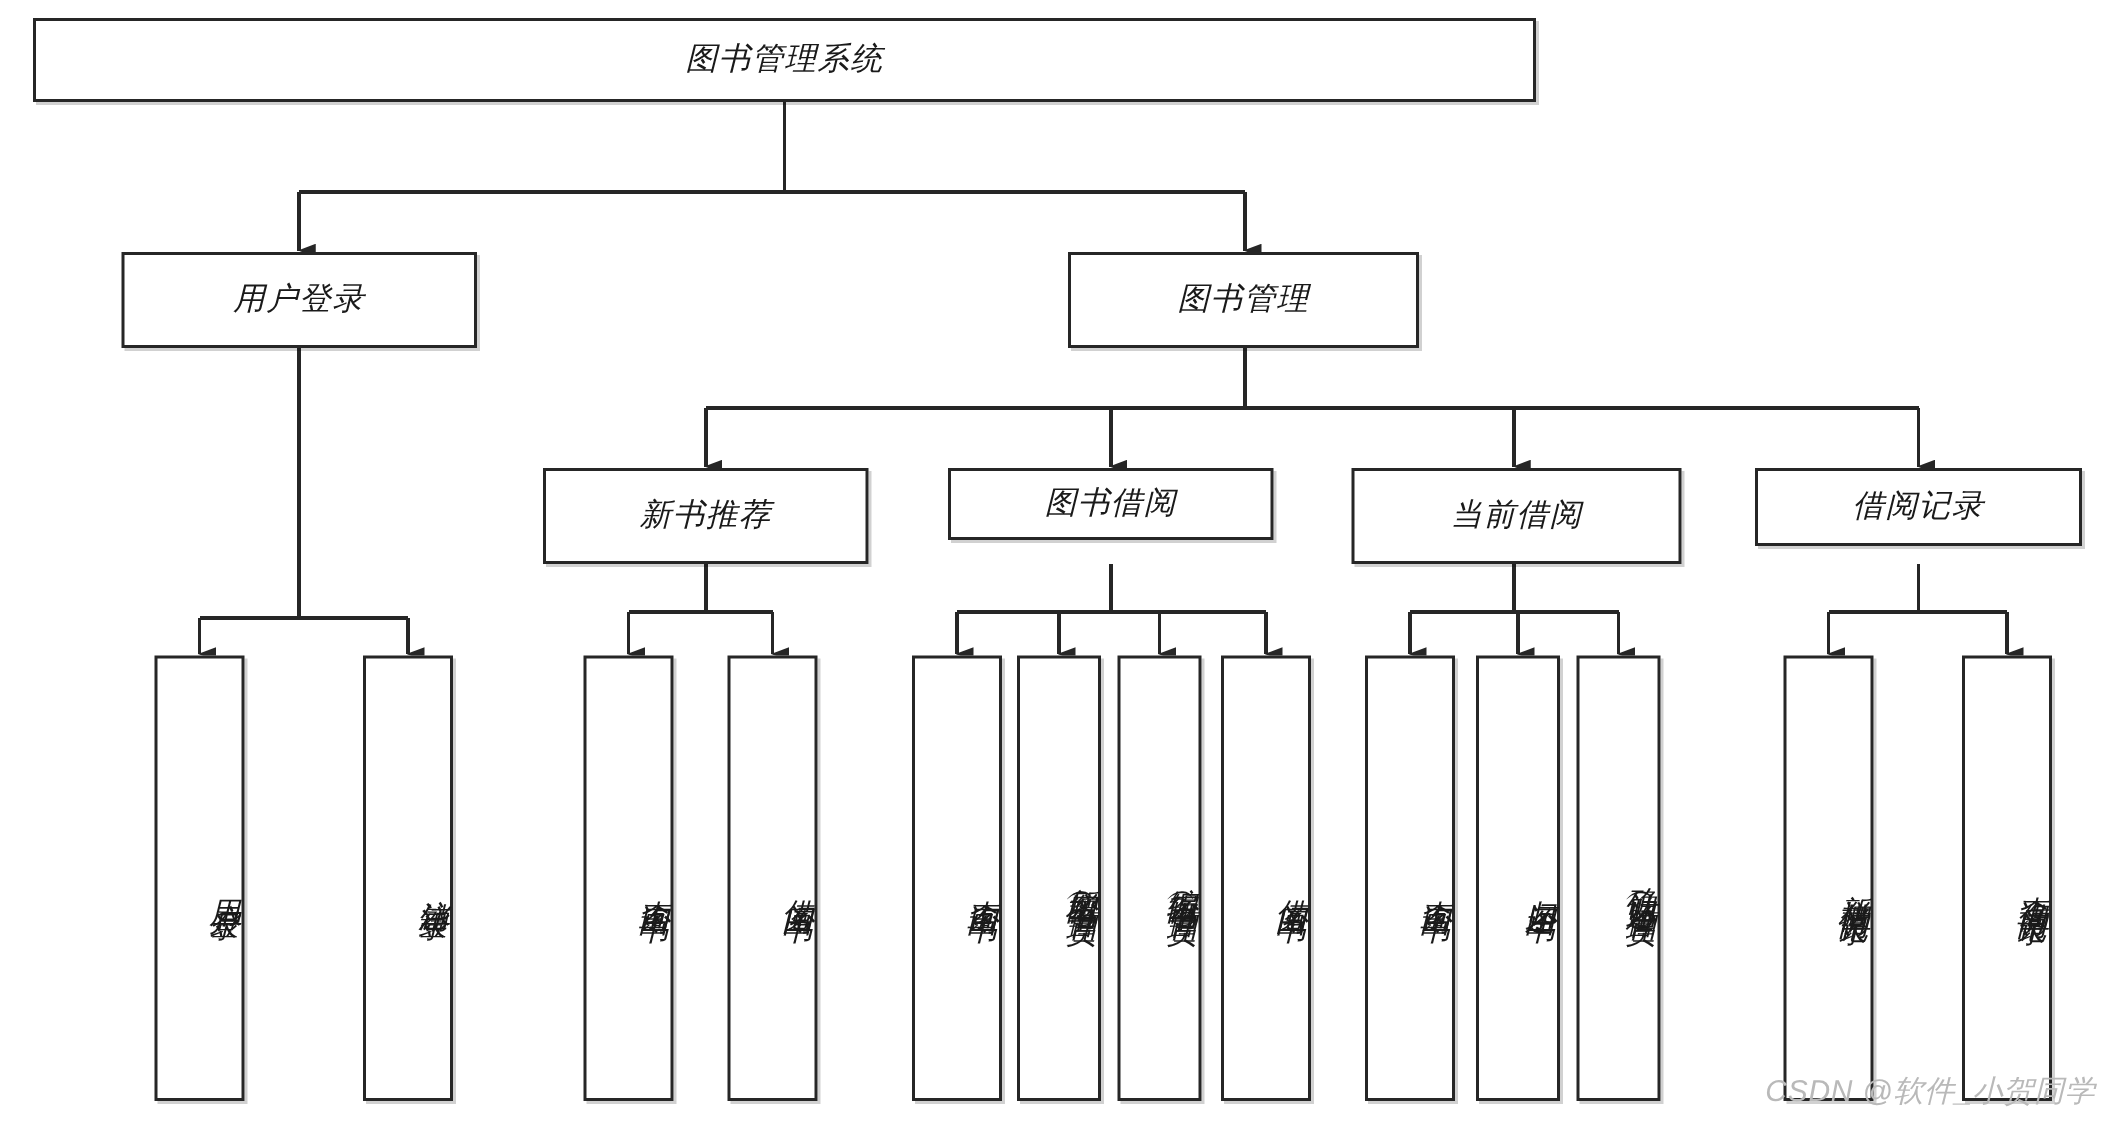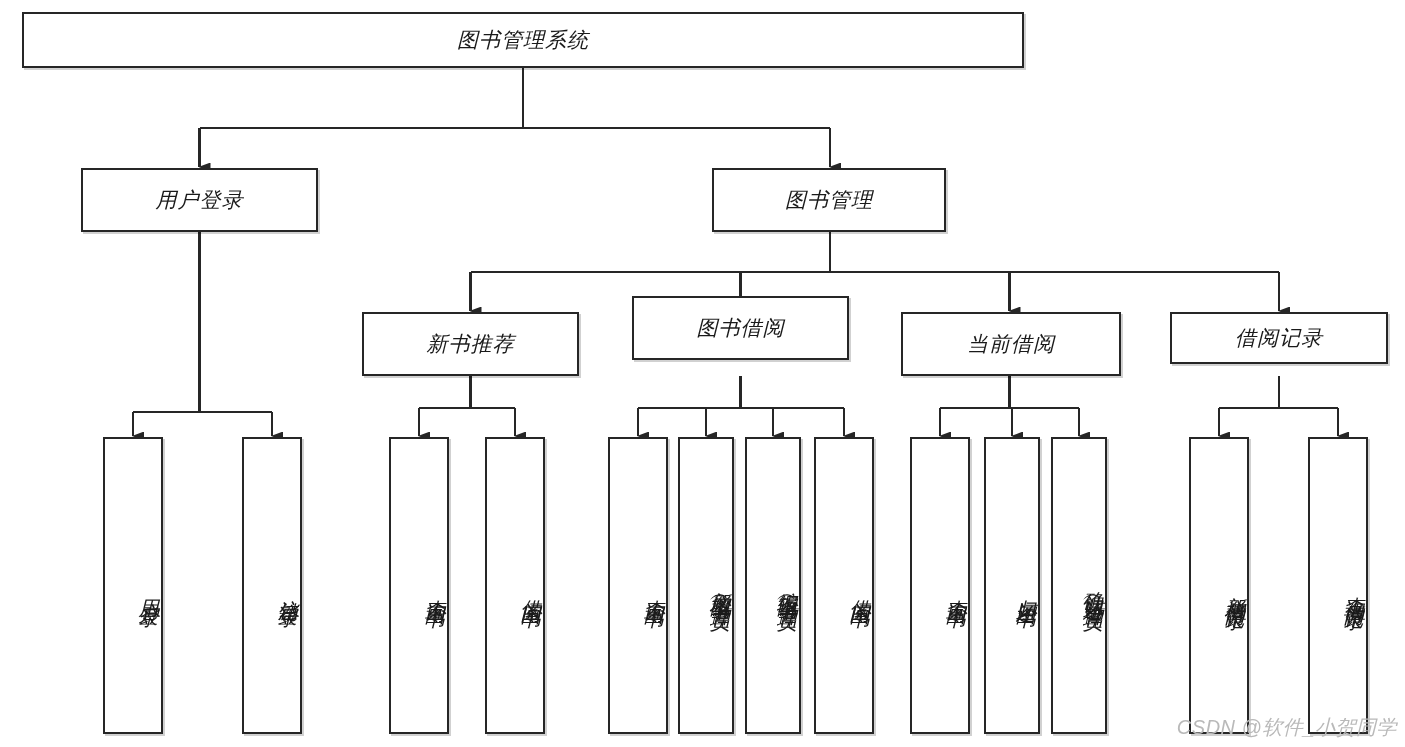--- a/index.html
+++ b/index.html
@@ -118,21 +118,21 @@
       </div>
       <div class="node horiz" style="left: 81px; top: 168px; width: 237px; height: 64px;">
         <span>用户登录</span>
       </div>
       <div class="node horiz" style="left: 712px; top: 168px; width: 234px; height: 64px;">
         <span>图书管理</span>
       </div>
       <div class="node horiz" style="left: 362px; top: 312px; width: 217px; height: 64px;">
         <span>新书推荐</span>
       </div>
-      <div class="node horiz" style="left: 632px; top: 296px; width: 217px; height: 64px;">
+      <div class="node horiz" style="left: 632px; top: 312px; width: 217px; height: 48px;">
         <span>图书借阅</span>
       </div>
       <div class="node horiz" style="left: 901px; top: 312px; width: 220px; height: 64px;">
         <span>当前借阅</span>
       </div>
       <div class="node horiz" style="left: 1170px; top: 312px; width: 218px; height: 52px;">
         <span>借阅记录</span>
       </div>
       <div class="node vert" style="left: 103px; top: 437px; width: 60px; height: 297px;">
         <span>用户登录</span>

